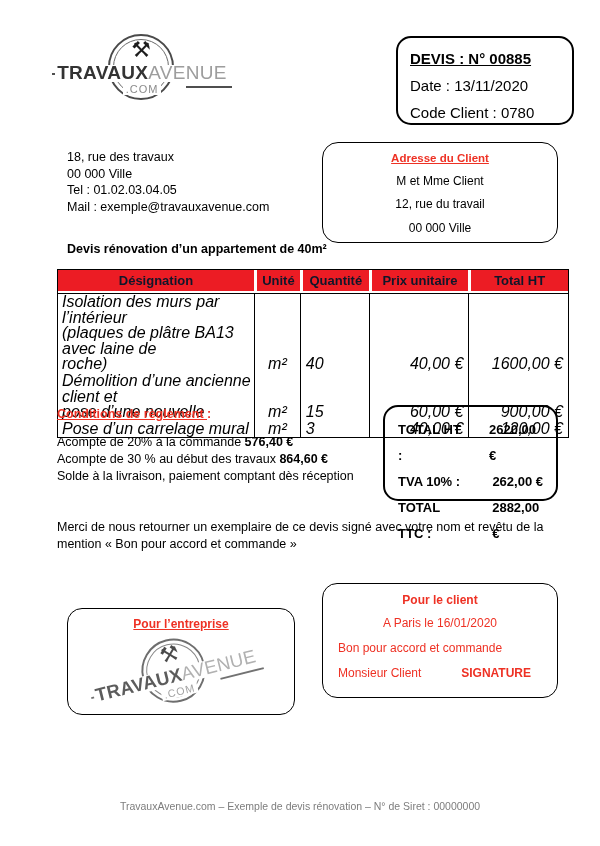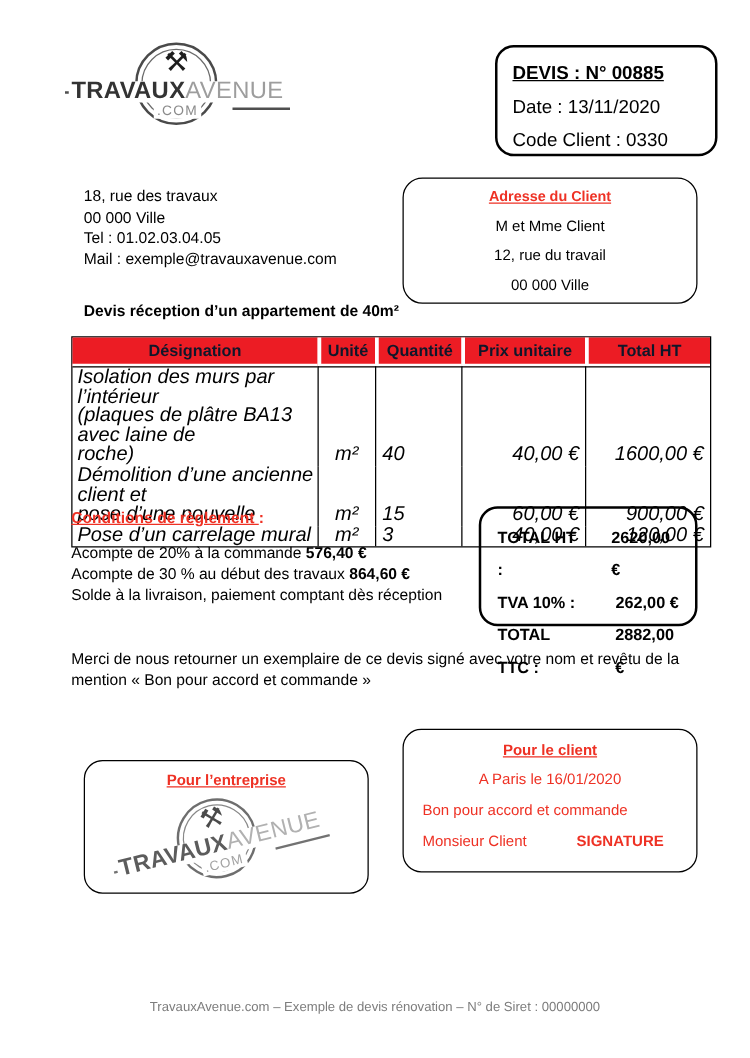--- a/index.html
+++ b/index.html
@@ -81,21 +81,21 @@
 
   
   .sig-left { position:absolute; left:67px; top:584px; width:228px; height:107px;
     border:1.6px solid #000; border-radius:15px; padding-top:8px; text-align:center;margin-top:24px; }
   .sig-left .t { color:var(--red-text); font-weight:bold; font-size:12px;
     text-decoration:underline; }
 
   .sig-right { position:absolute; left:322px; top:583px; width:236px; height:115px;
     border:1.6px solid #000; border-radius:15px; padding-top:9px;
     color:var(--red-text); font-size:12px; }
-  .sig-right .t { text-align:center; font-weight:bold; text-decoration:underline; }
+  .sig-right .t { text-align:center; font-weight:bold; }
   .sig-right .date { text-align:center; margin-top:9px; }
   .sig-right .agree { margin-top:11px; padding-left:15px; }
   .sig-right .namerow { display:flex; justify-content:space-between; margin-top:11px;
     padding:0 26px 0 15px;gap:16px; }
   .sig-right .sig { font-weight:bold; }
 
   
   .footer { position:absolute; left:0; top:800px; width:600px; text-align:center;
     font-size:10.5px; color:#7d7d7d; }
 
@@ -112,31 +112,31 @@
     <span class="hline left"></span>
     <span class="hline right"></span>
     <span class="tools">⚒</span>
     <div class="band"><span class="bg"><span class="brand-bold">TRAVAUX</span><span class="brand-light">AVENUE</span></span></div>
     <div class="com"><span class="bg">.COM</span></div>
   </div>
 
   <div class="devis-box">
     <div class="t">DEVIS : N° 00885</div>
     <div class="l">Date : 13/11/2020</div>
-    <div class="l">Code Client : 0330</div>
+    <div class="l">Code Client : 0780</div>
   </div>
 
   <div class="company">
     <div>18, rue des travaux</div>
     <div>00 000 Ville</div>
     <div>Tel : 01.02.03.04.05</div>
     <div>Mail : exemple@travauxavenue.com</div>
   </div>
 
-  <div class="subject">Devis réception d’un appartement de 40m²</div>
+  <div class="subject">Devis rénovation d’un appartement de 40m²</div>
 
   <div class="client-box">
     <div class="t">Adresse du Client</div>
     <div class="l">M et Mme Client</div>
     <div class="l">12, rue du travail</div>
     <div class="l">00 000 Ville</div>
   </div>
 
   <table class="items-table">
     <colgroup>

